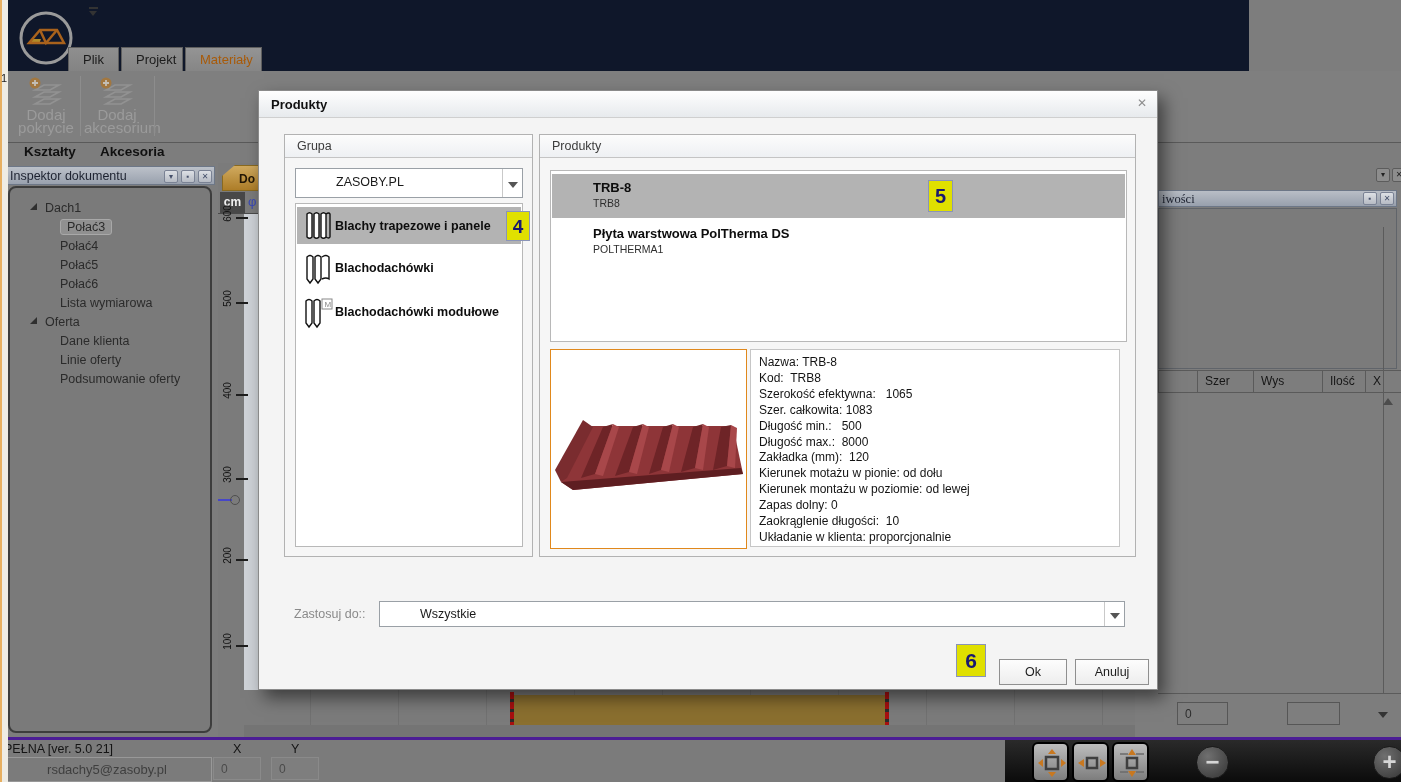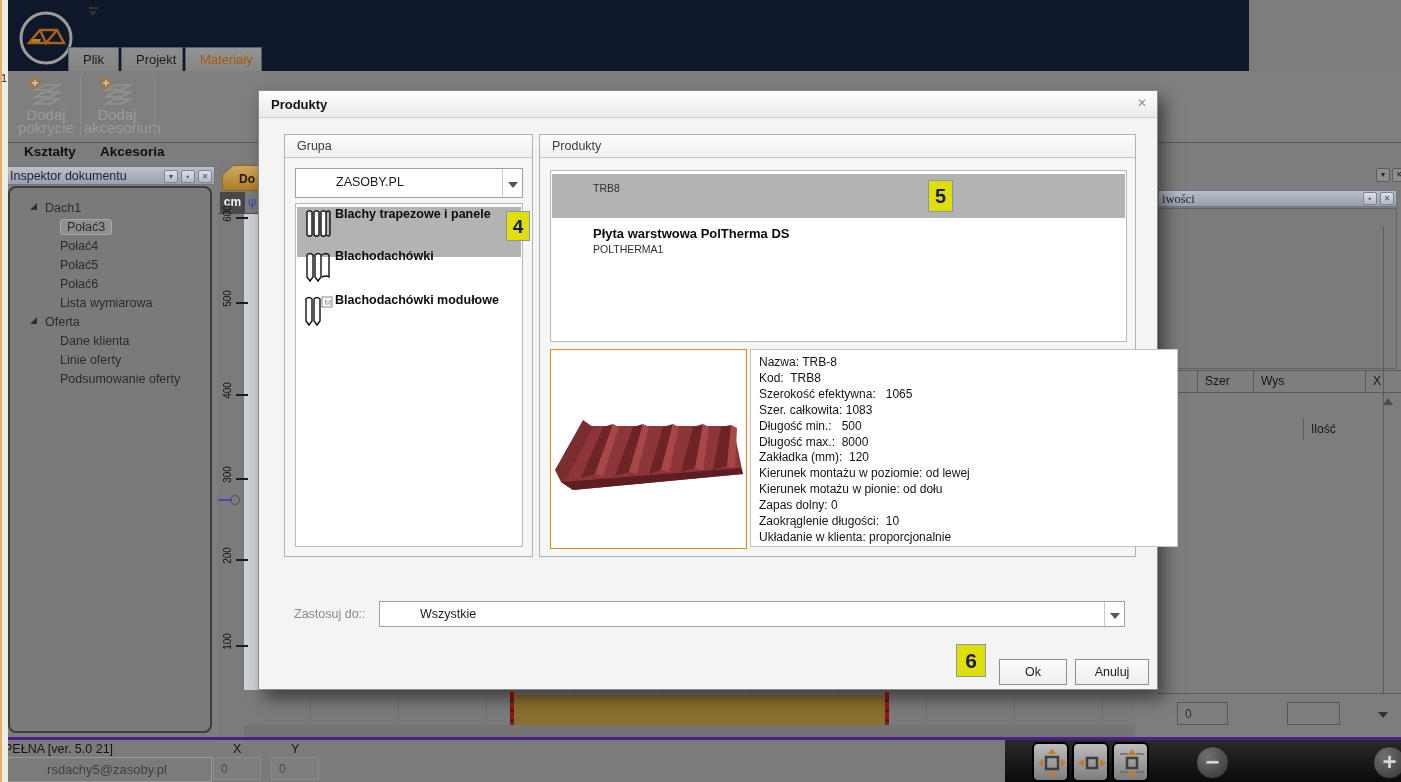--- a/index.html
+++ b/index.html
@@ -129,33 +129,33 @@
   .groupbox { position:absolute; border:1px solid #b2b2b2; background:#f6f6f6; }
   .group-header { position:absolute; left:0; top:0; right:0; height:23px;
     background:linear-gradient(#fcfcfc,#eef0f3); border-bottom:1px solid #c4c4c4;
     font-size:12.5px; color:#3c3c3c; padding:4px 0 0 12px; }
   .combo { position:absolute; background:#fff; border:1px solid #9aa0a6; }
   .combo .val { position:absolute; left:8px; top:6px; font-size:12.5px; color:#1a1a1a;margin-left:32px; }
   .combo .dd { position:absolute; right:0; top:0; bottom:0; width:20px; border-left:1px solid #c9c9c9; }
   .combo .dd::after { content:""; position:absolute; left:5px; top:45%; width:0; height:0;
     border-left:5px solid transparent; border-right:5px solid transparent; border-top:6px solid #555; }
   .listbox { position:absolute; background:#fff; border:1px solid #b8b8b8; }
-  .group-item { position:absolute; left:1px; right:1px; height:50px; display:flex; }
+  .group-item { position:absolute; left:1px; right:1px; height:37px; display:flex; align-items:center; }
   .group-item.selected { background:#b3b3b3; }
   .group-item svg { margin:0 2px 0 6px; }
   .group-item .label { font-weight:bold; font-size:12.5px; color:#0d0d0d; }
   .badge { position:absolute; background:#e0e000; border:1px solid #8a94b8; color:#191970;
     font-weight:bold; text-align:center; z-index:5; }
   .product-row { position:absolute; left:1px; right:1px; height:44px; padding:6px 0 0 41px; }
   .product-row.selected { background:#b3b3b3; }
   .product-row .name { font-weight:bold; font-size:13px; color:#0d0d0d; }
   .product-row .code { font-size:10.5px; color:#2e2e2e; margin-top:2px; }
   #product-image-box { position:absolute; left:10px; top:214px; width:197px; height:200px;
     background:#fff; border:1px solid #e0881c; }
-  #product-details { position:absolute; left:210px; top:214px; width:428px; height:198px;
+  #product-details { position:absolute; left:210px; top:214px; width:370px; height:198px;
     background:#fff; border:1px solid #c6c6c6; padding:5px 0 0 8px; }
   #product-details div { font-size:12px; line-height:15.9px; color:#141414; white-space:pre; }
   #param-header { position:absolute; left:25px; top:475px; width:852px; height:24px;
     background:linear-gradient(#fcfcfc,#eef0f3); border:1px solid #b2b2b2;
     font-size:12.5px; color:#3c3c3c; padding:4px 0 0 12px; }
   #apply-label { position:absolute; left:35px; top:516px; font-size:12.5px; color:#8a8a8a; }
   .dlg-btn { position:absolute; top:568px; height:26px; background:linear-gradient(#fdfdfd,#ededed);
     border:1px solid #8f8f8f; font-size:12.5px; color:#1c1c1c; text-align:center; padding-top:5px; }
 </style>
 </head>
@@ -330,21 +330,21 @@
     <span class="t">iwości</span>
     <span class="win-btn" style="right:19px;top:1px;">▪</span>
     <span class="win-btn" style="right:2px;top:1px;">✕</span>
   </div>
   <div id="props-content"></div>
 
   <div id="props-table-header">
     <div class="th-cell" style="left:0;width:39px;"></div>
     <div class="th-cell" style="left:39px;width:56px;">Szer</div>
     <div class="th-cell" style="left:95px;width:56px;">Wys</div>
-    <div class="th-cell" style="left:145px;width:56px;margin-top:48px;">Ilość</div>
+    <div class="th-cell" style="left:164px;width:56px;">Ilość</div>
     <div class="th-cell" style="left:207px;width:41px;">X</div>
   </div>
   <div id="rp-scroll-divider"></div>
   <div id="props-footer-line"></div>
   <div class="gray-input" style="left:42px;top:559px;width:51px;">0</div>
   <div class="gray-input" style="left:152px;top:559px;width:53px;"></div>
 </div>
 <div id="scroll-up" class="abs" style="left:1383px;top:398px;"></div>
 <div id="rp-footer-dd" class="abs"></div>
 
@@ -433,20 +433,21 @@
         </svg>
         <span class="label">Blachodachówki modułowe</span>
       </div>
     </div>
   </div>
 
   <div class="groupbox" style="left:280px;top:43px;width:597px;height:423px;">
     <div class="group-header">Produkty</div>
     <div class="listbox" style="left:10px;top:35px;width:577px;height:172px;">
       <div class="product-row selected" style="top:3px;">
+        <div class="name">TRB-8</div>
         <div class="code">TRB8</div>
         <div class="badge" style="left:376px;top:6px;width:25px;height:32px;font-size:20px;line-height:31px;">5</div>
       </div>
       <div class="product-row" style="top:49px;">
         <div class="name">Płyta warstwowa PolTherma DS</div>
         <div class="code">POLTHERMA1</div>
       </div>
     </div>
 
     <div id="product-image-box">
@@ -470,22 +471,22 @@
     </div>
 
     <div id="product-details">
       <div>Nazwa: TRB-8</div>
       <div>Kod:  TRB8</div>
       <div>Szerokość efektywna:   1065</div>
       <div>Szer. całkowita: 1083</div>
       <div>Długość min.:   500</div>
       <div>Długość max.:  8000</div>
       <div>Zakładka (mm):  120</div>
+      <div>Kierunek motażu w pionie: od dołu</div>
       <div>Kierunek montażu w poziomie: od lewej</div>
-      <div>Kierunek motażu w pionie: od dołu</div>
       <div>Zapas dolny: 0</div>
       <div>Zaokrąglenie długości:  10</div>
       <div>Układanie w klienta: proporcjonalnie</div>
     </div>
   </div>
 
   <div id="apply-label">Zastosuj do::</div>
   <div class="combo" style="left:120px;top:510px;width:746px;height:26px;">
     <span class="val" style="top:5px;">Wszystkie</span>
     <span class="dd"></span>

